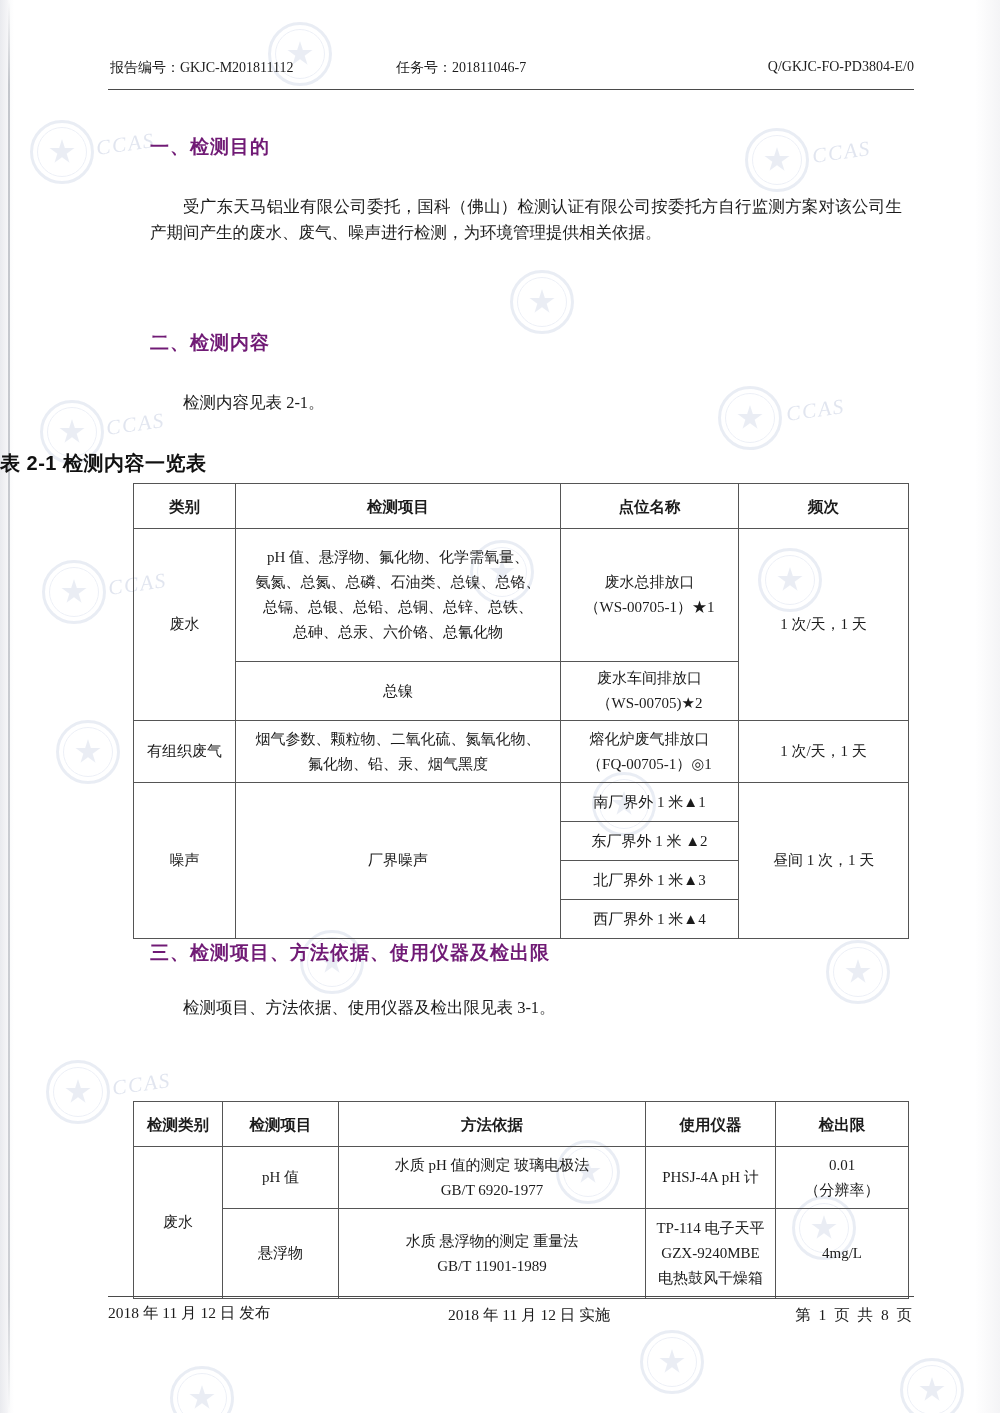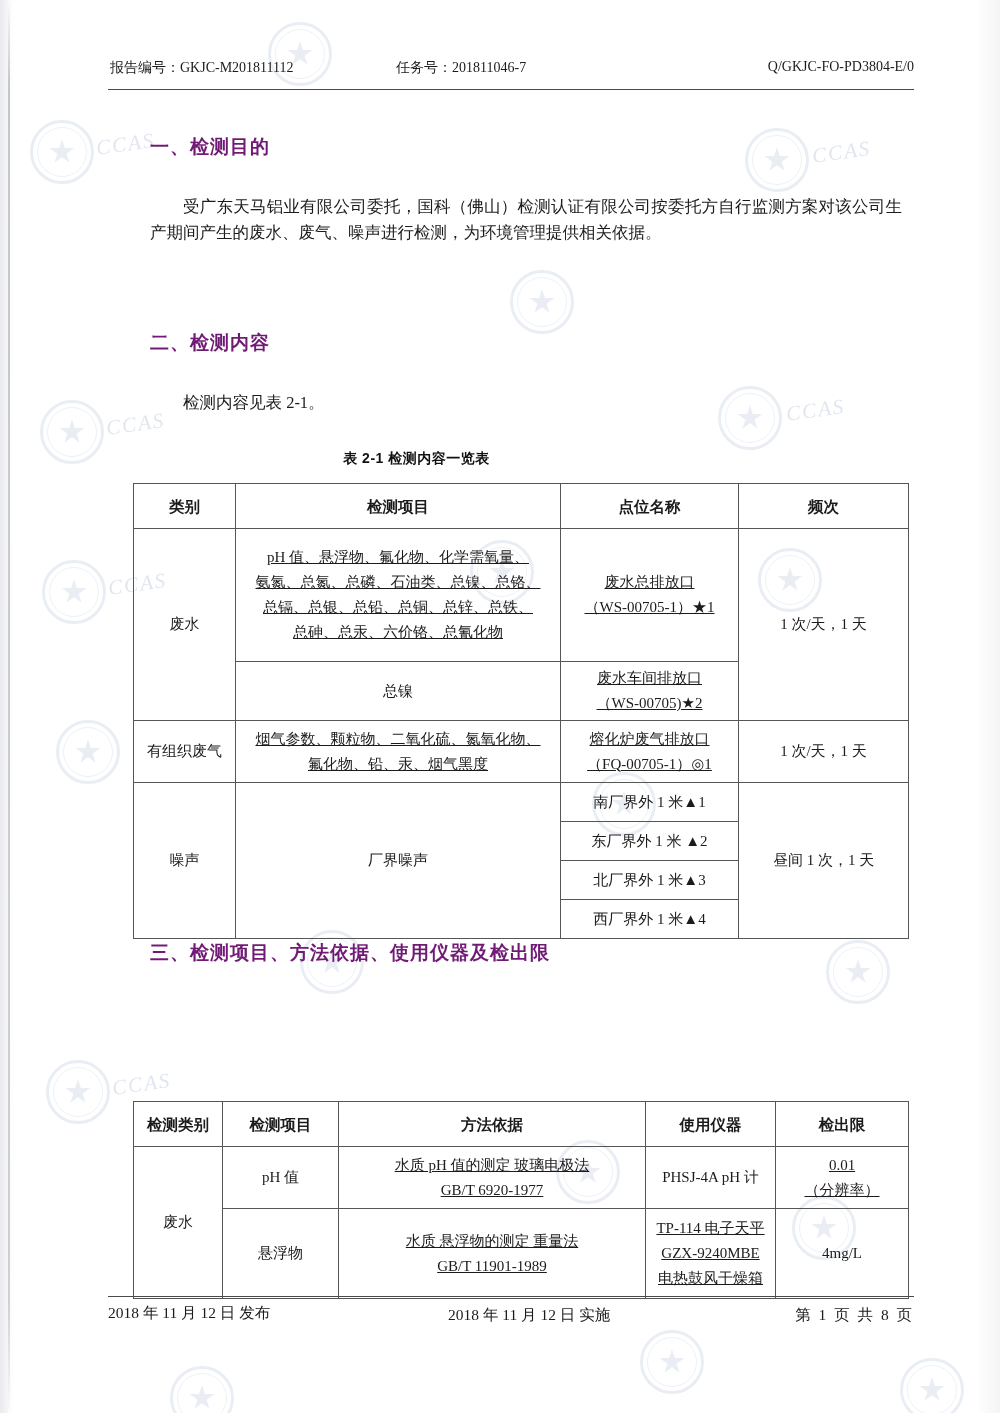--- a/index.html
+++ b/index.html
@@ -123,24 +123,24 @@
   .body-par {
     position: absolute;
     font-size: 16.5px;
     line-height: 26px;
     color: #1b1b1b;
     text-align: justify;
   }
   .table-caption {
     position: absolute;
     width: 833px;
-    text-align: center;
+    text-align: left;
     font-family: "Liberation Sans", sans-serif;
     font-weight: bold;
-    font-size: 14px;
+    font-size: 20px;
     letter-spacing: .5px;
     color: #111;
   }
 
   
   table.rpt {
     position: absolute;
     border-collapse: collapse;
     font-size: 15px;
     color: #1b1b1b;
@@ -154,21 +154,21 @@
     font-weight: normal;
     line-height: 25px;
   }
   table.rpt th {
     font-weight: bold;
     font-family: "Liberation Sans", sans-serif;
     font-size: 15.5px;
     height: 38px;
     padding: 3px 4px;
   }
-  td.multiline { line-height: 26px; text-decoration: underline; }
+  td.multiline { line-height: 26px; }
   .cellline { display: block; }
 
   
   .doc-footer {
     position: absolute;
     left: 108px; top: 1296px;
     width: 806px;
     height: 34px;
     border-top: 1.6px solid #4a4a4a;
     font-size: 15.5px;
@@ -373,20 +373,21 @@
           <td>北厂界外 1 米▲3</td>
         </tr>
         <tr style="height:39px;">
           <td>西厂界外 1 米▲4</td>
         </tr>
       </tbody>
     </table>
 
     <div class="sec-heading" style="left:150px; top:940px;">三、检测项目、方法依据、使用仪器及检出限</div>
 
+    <div class="body-par" style="left:150px; top:995px; width:752px; text-indent:33px;">检测项目、方法依据、使用仪器及检出限见表 3-1。</div>
 
 
     <table class="rpt" style="left:133px; top:1101px; width:775px;">
       <colgroup>
         <col style="width:89px;">
         <col style="width:116px;">
         <col style="width:307px;">
         <col style="width:130px;">
         <col style="width:133px;">
       </colgroup>

